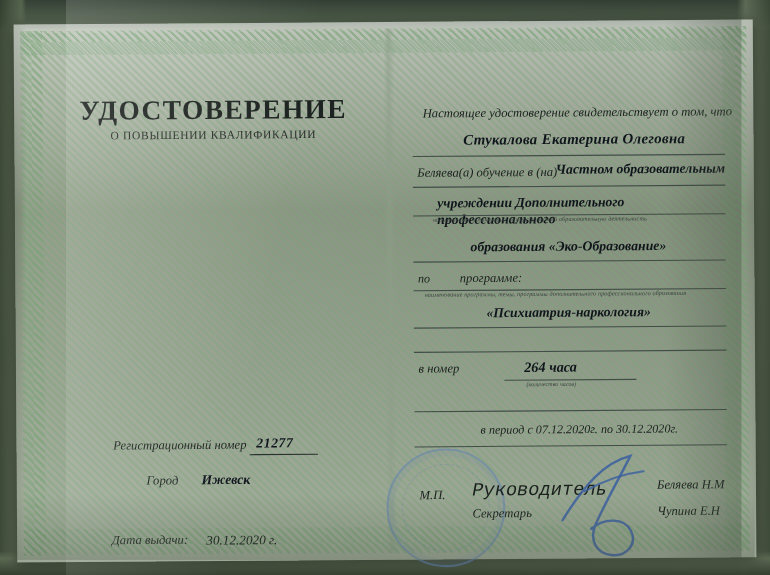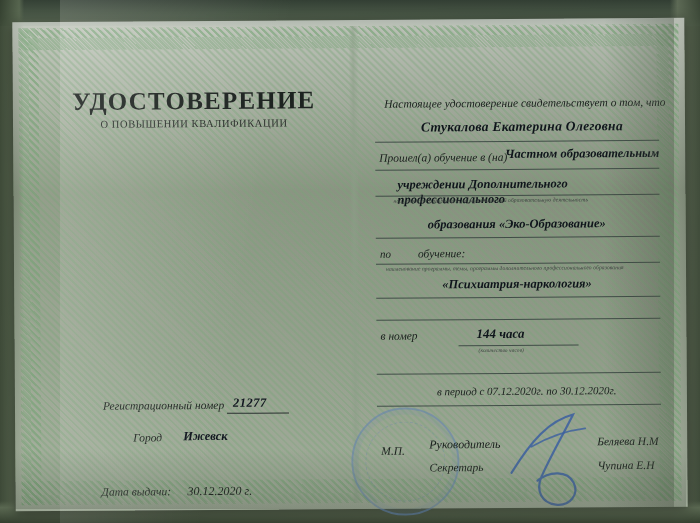--- a/index.html
+++ b/index.html
@@ -284,23 +284,24 @@
   .mp {
     position: absolute;
     left: 366px; top: 425px;
     font-size: 11.5px;
     font-style: italic;
     color: #1a201d;
   }
   .role-1 {
     position: absolute;
     left: 414px; top: 418px;
-    font-size: 12px;
-    font-style: italic;
-    color: #1a201d;
+    font-size: 17px;
+    font-style: italic;
+    color: #1a201d;
+    font-family: Liberation Mono, monospace;
   }
   .role-2 {
     position: absolute;
     left: 414px; top: 442px;
     font-size: 11.5px;
     font-style: italic;
     color: #1a201d;
   }
   .name-1 {
     position: absolute;
@@ -382,42 +383,42 @@
 
     <div class="date-label">Дата выдачи:</div>
     <div class="date-value">30.12.2020 г.</div>
 
     <div class="right-page">
       <div class="r-text intro">Настоящее удостоверение свидетельствует о том, что</div>
 
       <div class="r-text fio">Стукалова Екатерина Олеговна</div>
       <div class="rule" style="left:10px; top:96px; width:284px;"></div>
 
-      <div class="r-text lbl-proshel">Прошел(а) обучение в (на)</div>
+      <div class="r-text lbl-proshel">Беляева(а) обучение в (на)</div>
       <div class="r-text val-line1">Частном образовательным</div>
       <div class="rule" style="left:10px; top:124px; width:284px;"></div>
 
       <div class="r-text val-line2">учреждении Дополнительного профессионального</div>
       <div class="rule" style="left:10px; top:150px; width:284px;"></div>
       <div class="caption cap1">наименование организации, осуществляющей образовательную деятельность</div>
 
       <div class="r-text val-line3">образования «Эко-Образование»</div>
       <div class="rule" style="left:10px; top:192px; width:284px;"></div>
 
       <div class="r-text lbl-po">по</div>
-      <div class="r-text lbl-programme">обучение:</div>
+      <div class="r-text lbl-programme">программе:</div>
       <div class="rule" style="left:10px; top:218px; width:284px;"></div>
       <div class="caption cap2">наименование программы, темы, программы дополнительного профессионального образования</div>
 
       <div class="r-text val-prog">«Психиатрия-наркология»</div>
       <div class="rule" style="left:10px; top:252px; width:284px;"></div>
       <div class="rule" style="left:10px; top:274px; width:284px;"></div>
 
       <div class="r-text lbl-obem">в  номер</div>
-      <div class="r-text val-hours">144 часа</div>
+      <div class="r-text val-hours">264 часа</div>
       <div class="rule" style="left:92px; top:300px; width:120px;"></div>
       <div class="caption cap3">(количество часов)</div>
 
       <div class="rule" style="left:10px; top:328px; width:284px;"></div>
       <div class="r-text period">в период с 07.12.2020г. по 30.12.2020г.</div>
       <div class="rule" style="left:10px; top:360px; width:284px;"></div>
     </div>
 
     <div class="stamp"></div>
     <div class="mp">М.П.</div>

